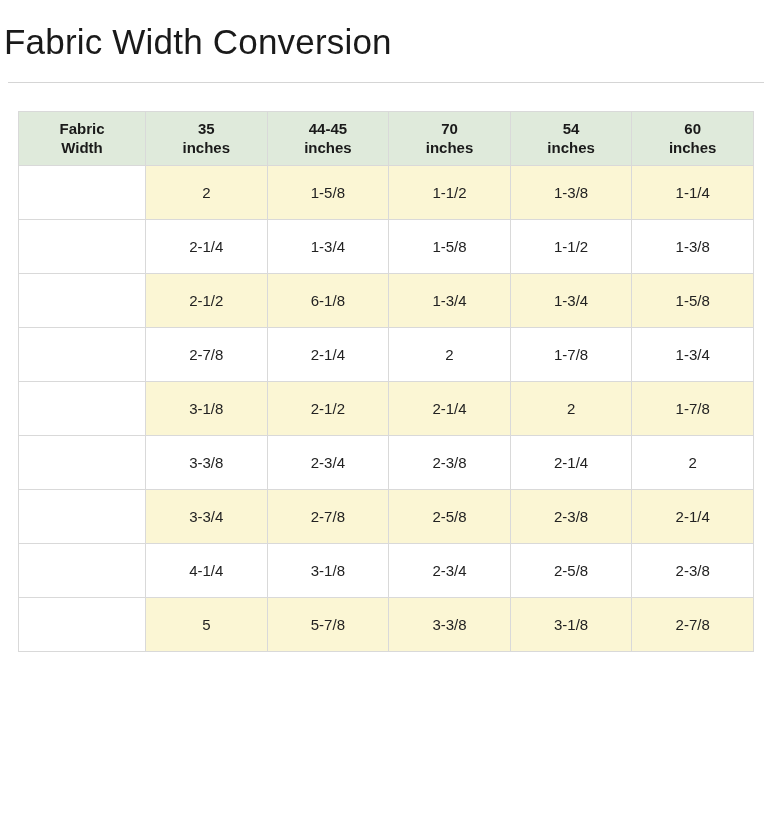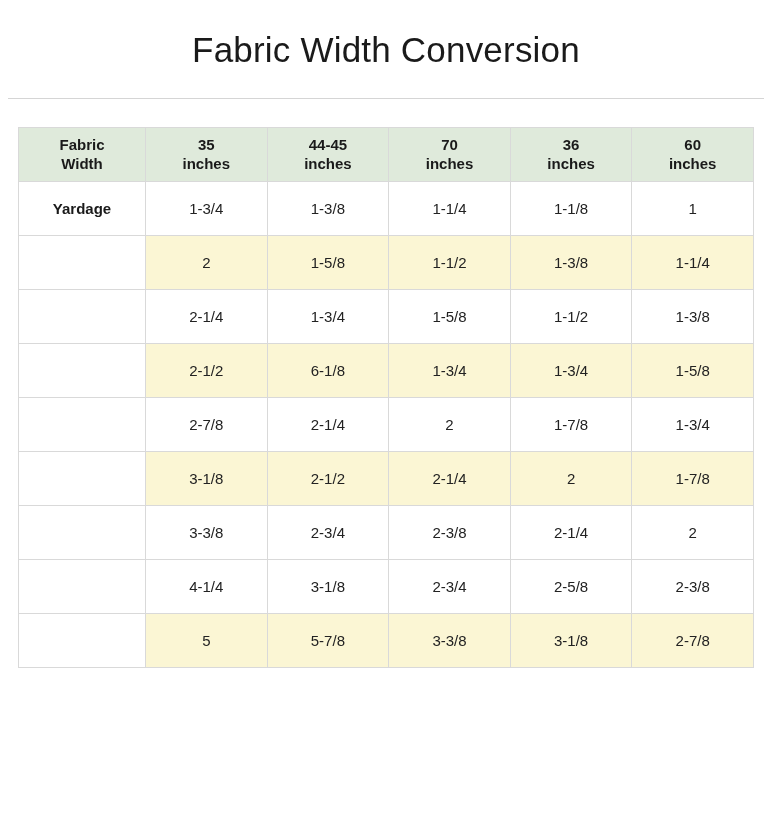--- a/index.html
+++ b/index.html
@@ -14,28 +14,27 @@
     color: #222222;
     overflow: hidden;
   }
   .page {
     width: 772px;
     height: 813px;
     position: relative;
     box-sizing: border-box;
   }
   .title {
-    text-align: center;
     font-size: 35px;
     font-weight: 400;
     color: #1a1a1a;
     letter-spacing: 0.2px;
     padding-top: 18px;
     padding-bottom: 16px;
-    margin: 12px;
+    margin: 4px;
   }
   .title-rule {
     height: 1px;
     background: #d5d5d5;
     margin: 0 8px 28px 8px;
   }
   table.conv {
     border-collapse: collapse;
     width: 736px;
     margin: 0 auto;
@@ -107,39 +106,31 @@
         </th>
         <th>
           <span class="hdr-line1">44-45</span>
           <span class="hdr-line2">inches</span>
         </th>
         <th>
           <span class="hdr-line1">70</span>
           <span class="hdr-line2">inches</span>
         </th>
         <th>
-          <span class="hdr-line1">36</span>
+          <span class="hdr-line1">54</span>
           <span class="hdr-line2">inches</span>
         </th>
         <th>
           <span class="hdr-line1">60</span>
           <span class="hdr-line2">inches</span>
         </th>
       </tr>
     </thead>
     <tbody>
 
-      <tr class="plain">
-        <td class="rowlabel first">Yardage</td>
-        <td class="cell">1-3/4</td>
-        <td class="cell">1-3/8</td>
-        <td class="cell">1-1/4</td>
-        <td class="cell">1-1/8</td>
-        <td class="cell">1</td>
-      </tr>
 
       <tr class="alt">
         <td class="rowlabel"></td>
         <td class="cell">2</td>
         <td class="cell">1-5/8</td>
         <td class="cell">1-1/2</td>
         <td class="cell">1-3/8</td>
         <td class="cell">1-1/4</td>
       </tr>
 
@@ -181,20 +172,28 @@
 
       <tr class="plain">
         <td class="rowlabel"></td>
         <td class="cell">3-3/8</td>
         <td class="cell">2-3/4</td>
         <td class="cell">2-3/8</td>
         <td class="cell">2-1/4</td>
         <td class="cell">2</td>
       </tr>
 
+      <tr class="alt">
+        <td class="rowlabel"></td>
+        <td class="cell">3-3/4</td>
+        <td class="cell">2-7/8</td>
+        <td class="cell">2-5/8</td>
+        <td class="cell">2-3/8</td>
+        <td class="cell">2-1/4</td>
+      </tr>
 
       <tr class="plain">
         <td class="rowlabel"></td>
         <td class="cell">4-1/4</td>
         <td class="cell">3-1/8</td>
         <td class="cell">2-3/4</td>
         <td class="cell">2-5/8</td>
         <td class="cell">2-3/8</td>
       </tr>
 

